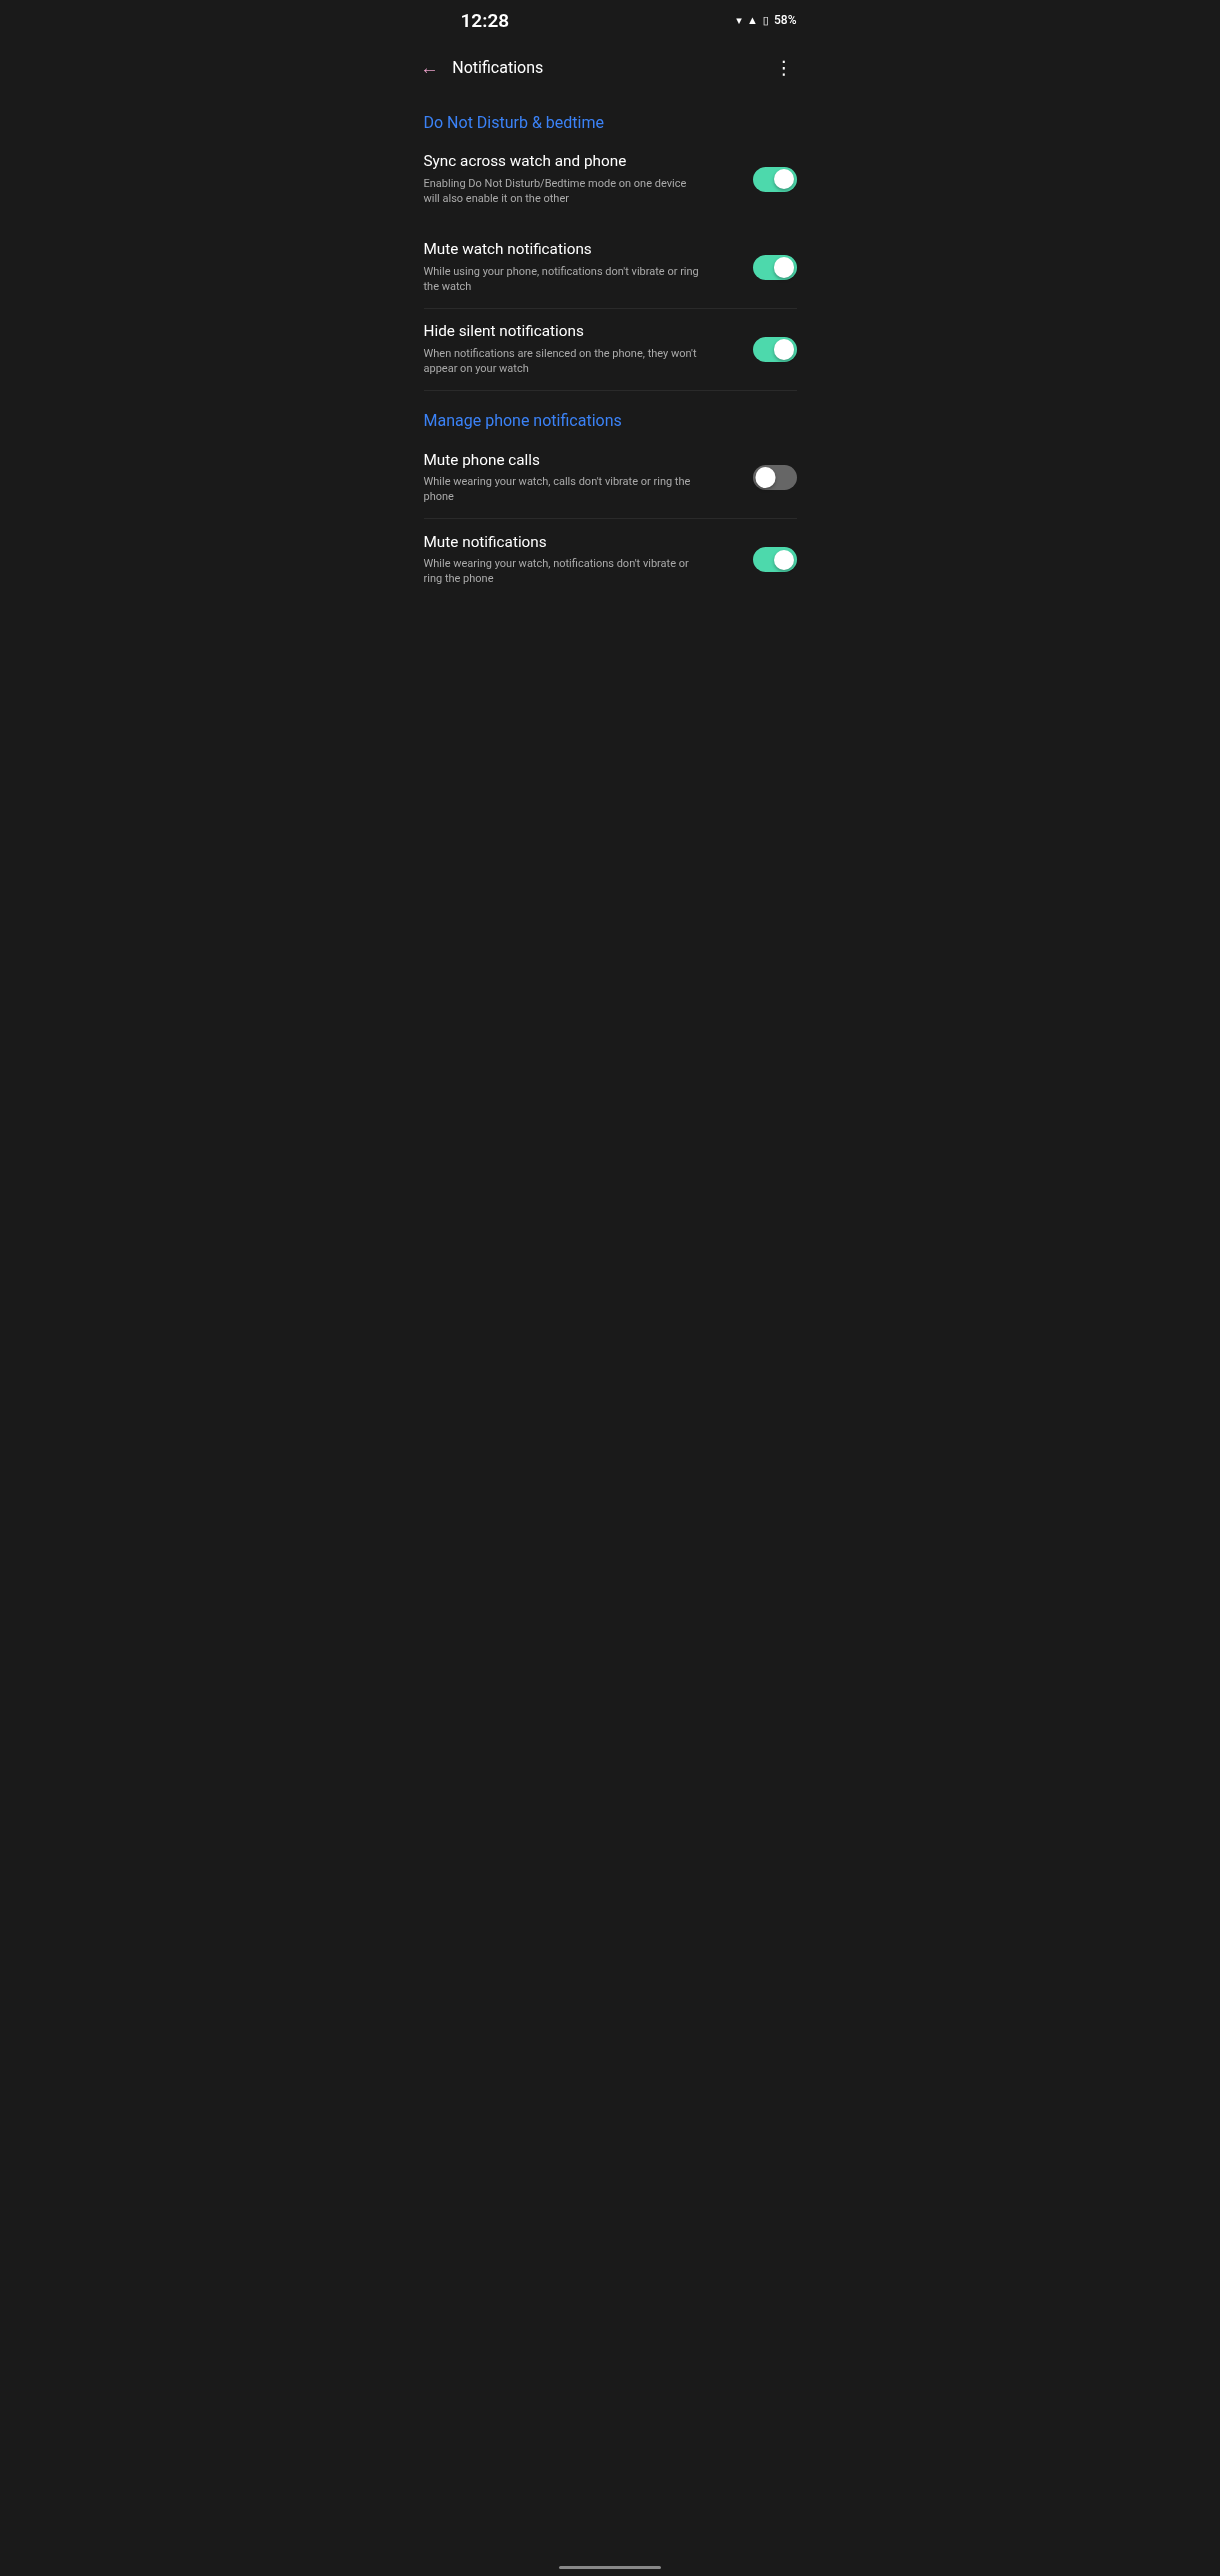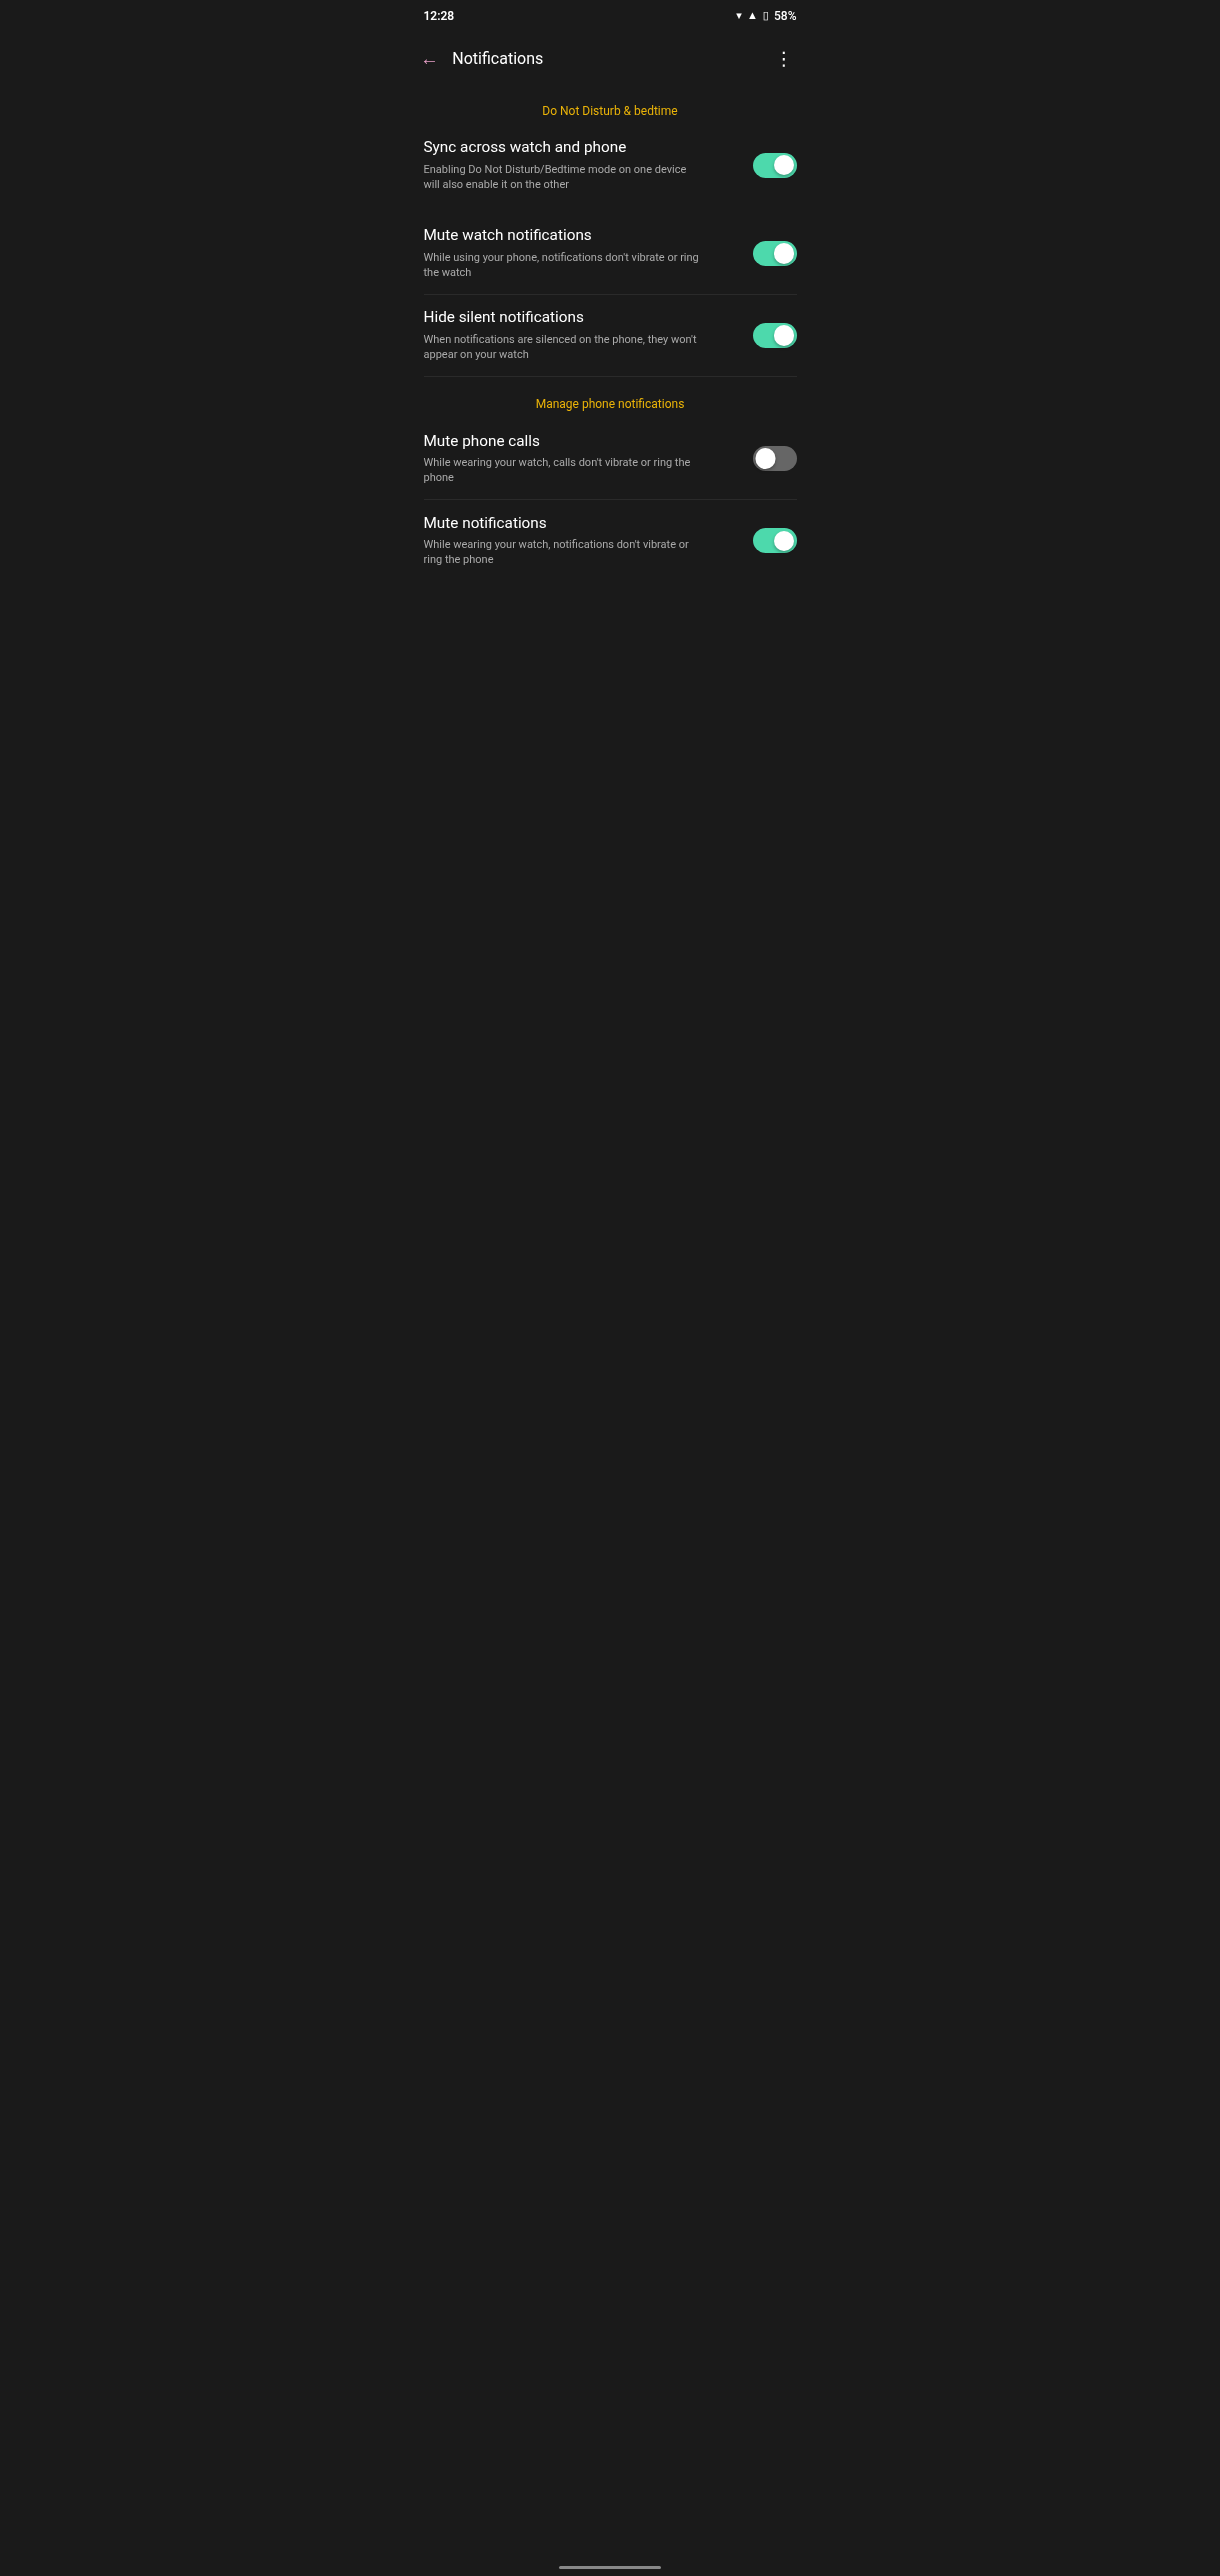--- a/index.html
+++ b/index.html
@@ -22,22 +22,23 @@
     .status-bar {
       display: flex;
       justify-content: space-between;
       align-items: center;
       padding: 8.5px 17px;
       font-size: 12px;
       font-weight: 500;
     }
 
     .status-bar-left {
-      font-size: 12px;
+      font-size: 19px;
       font-weight: 600;
+      margin-left: 37px;
     }
 
     .status-bar-right {
       display: flex;
       align-items: center;
       gap: 5.1px;
       font-size: 12px;
     }
 
     .status-icon {
@@ -85,24 +86,23 @@
       color: #ffffff;
       cursor: pointer;
       padding: 6.8px;
       font-size: 18.6px;
       display: flex;
       align-items: center;
     }
 
     .section-header {
       padding: 13.6px 17px 6.8px 17px;
-      font-size: 12px;
-      color: #eab308;
+      font-size: 16px;
+      color: #3b82f6;
       font-weight: 400;
-      text-align: center;
     }
 
     .setting-item {
       display: flex;
       align-items: center;
       justify-content: space-between;
       padding: 13.6px 17px;
       cursor: pointer;
       gap: 36px;
     }

